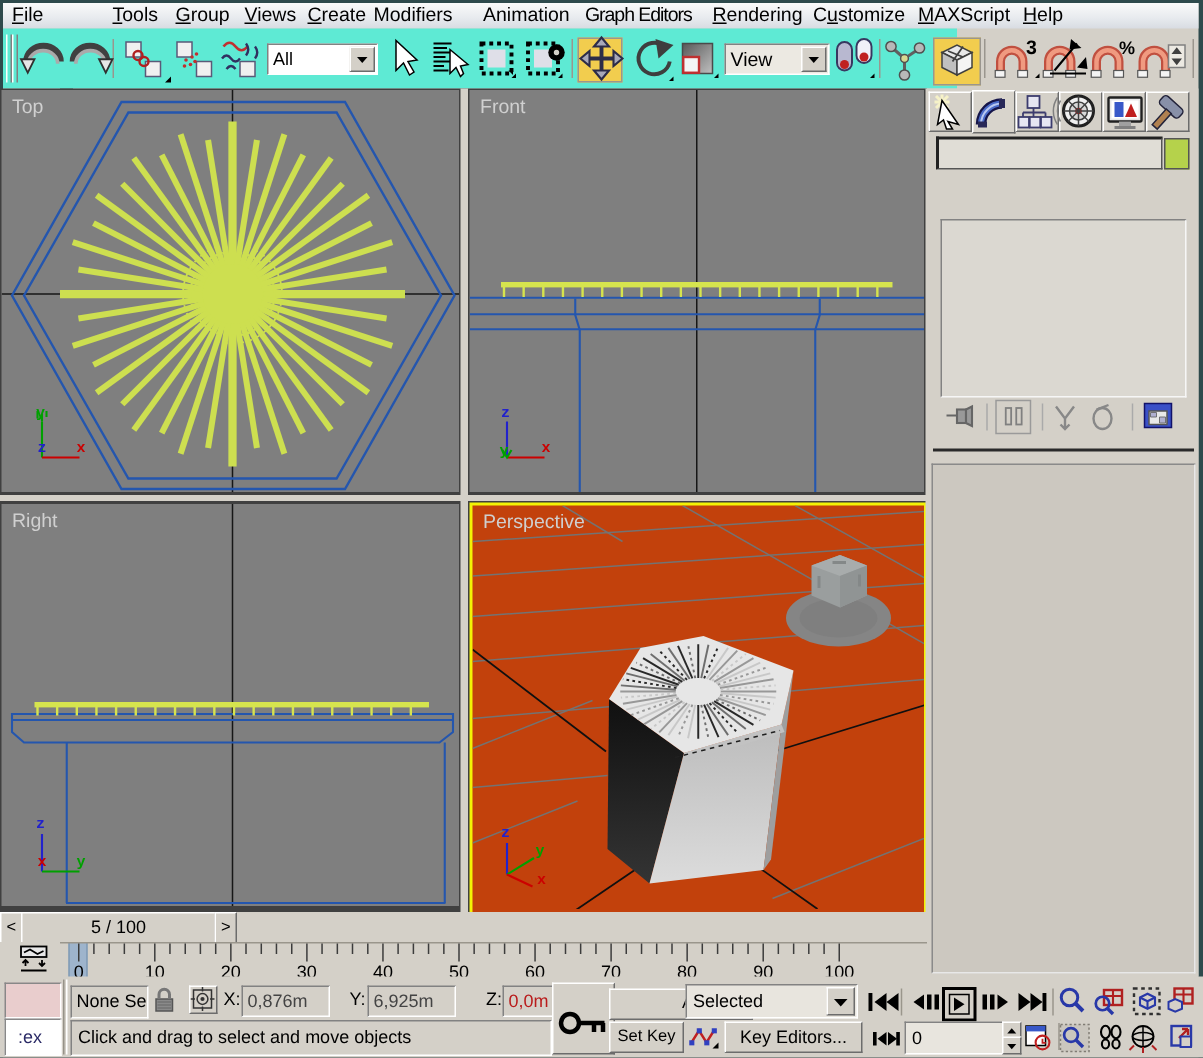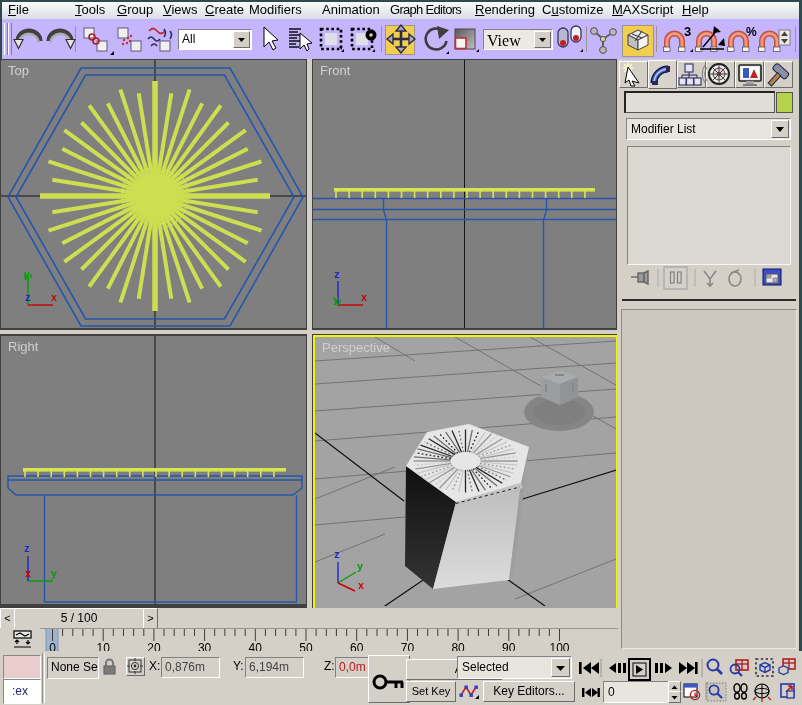--- a/index.html
+++ b/index.html
@@ -30,21 +30,21 @@
   <span class="abs" style="left:203px;top:0px;"><u>C</u>reate</span>
   <span class="abs" style="left:247px;top:0px;">Modifiers</span>
   <span class="abs" style="left:320px;top:0px;">Animation</span>
   <span class="abs" style="left:388px;top:0px;letter-spacing:-0.7px;">Graph Editors</span>
   <span class="abs" style="left:473px;top:0px;text-align:right;"><u>R</u>endering</span>
   <span class="abs" style="left:540px;top:0px;">C<u>u</u>stomize</span>
   <span class="abs" style="left:610px;top:0px;"><u>M</u>AXScript</span>
   <span class="abs" style="left:680px;top:0px;"><u>H</u>elp</span>
 </div>
 
-<div id="toolbar" class="abs" style="left:2px;top:19px;width:797px;height:40px;background:#c4b5fd;">
+<div id="toolbar" class="abs" style="left:2px;top:19px;width:636px;height:40px;background:#5eead4;">
 
   <div class="abs" style="left:2px;top:4px;width:2px;height:32px;border-left:1px solid #fff;border-right:1px solid #808080;"></div>
   <div class="abs" style="left:6px;top:4px;width:2px;height:32px;border-left:1px solid #fff;border-right:1px solid #808080;"></div>
 
   <div class="abs" style="left:73px;top:7px;width:1px;height:26px;background:#9a968e;"></div>
   <div class="abs" style="left:379px;top:7px;width:1px;height:26px;background:#9a968e;"></div>
   <div class="abs" style="left:584px;top:7px;width:1px;height:26px;background:#9a968e;"></div>
   <div class="abs" style="left:654px;top:7px;width:1px;height:26px;background:#9a968e;"></div>
   <div class="abs" style="left:793px;top:7px;width:1px;height:26px;background:#9a968e;"></div>
 
@@ -54,21 +54,21 @@
   <div class="abs sunken" style="left:176px;top:10px;width:72px;height:19px;background:#fff;">
     <span style="position:absolute;left:3px;top:2px;font-size:12px;">All</span>
     <div class="abs raised btn" style="right:1px;top:1px;width:15px;height:15px;">
       <svg width="15" height="15">
           <path d="M4 6 L11 6 L7.5 10 Z" fill="#000"></path>
         </svg>
     </div>
   </div>
 
   <div class="abs sunken" style="left:481px;top:10px;width:68px;height:19px;background:#ece9e2;">
-    <span style="position:absolute;left:3px;top:2px;font-size:16px;font-family:Liberation Serif, serif;">View</span>
+    <span style="position:absolute;left:3px;top:2px;font-size:13px;">View</span>
     <div class="abs raised btn" style="right:1px;top:1px;width:15px;height:15px;">
       <svg width="15" height="15">
           <path d="M4 6 L11 6 L7.5 10 Z" fill="#000"></path>
         </svg>
     </div>
   </div>
   <svg class="abs" style="left:0;top:0;" width="797" height="40">
 
     <path d="M16 22 A 11 10 0 0 1 38 22" fill="none" stroke="#404040" stroke-width="5"></path>
     <path d="M17 23.5 A 9.5 8.5 0 0 1 36.5 23.5" fill="none" stroke="#aaaaaa" stroke-width="2.4"></path>
@@ -360,21 +360,21 @@
         <line x1="27" y1="220" x2="27" y2="245" stroke="#2222cc"></line>
         <line x1="27" y1="245" x2="52" y2="245" stroke="#00a000"></line>
       </g>
       <text x="23" y="216" font-size="10" fill="#2222cc" font-weight="bold" font-family="Liberation Mono,monospace">z</text>
       <text x="24" y="241" font-size="10" fill="#cc0000" font-weight="bold" font-family="Liberation Mono,monospace">x</text>
       <text x="50" y="241" font-size="10" fill="#00a000" font-weight="bold" font-family="Liberation Mono,monospace">y</text>
     </svg>
   </div>
 
   <div class="abs" style="left:313px;top:276px;width:305px;height:273px;background:#f3f305;">
-    <div class="abs" style="left:2px;top:2px;width:301px;height:326px;background:#a3a3a3;overflow:hidden;">
+    <div class="abs" style="left:2px;top:2px;width:301px;height:326px;background:#c2410c;overflow:hidden;">
     <svg width="301" height="269">
 
       <g stroke="#737373" stroke-width="1" fill="none">
         <line x1="0" y1="24" x2="301" y2="4"></line>
         <line x1="0" y1="47" x2="301" y2="26"></line>
         <line x1="0" y1="74" x2="301" y2="52"></line>
         <line x1="0" y1="104" x2="301" y2="80"></line>
         <line x1="0" y1="142" x2="301" y2="116"></line>
         <line x1="0" y1="188" x2="90" y2="180"></line>
         <line x1="140" y1="0" x2="301" y2="92"></line>
@@ -545,28 +545,20 @@
 
     <g transform="rotate(42 162 15)">
       <rect x="153" y="8" width="17" height="7.5" rx="2.5" fill="#8890a8" stroke="#23233a"></rect>
       <rect x="160" y="15" width="4.5" height="14" fill="#b08050" stroke="#23233a"></rect>
     </g>
   </svg>
 
   <div class="abs" style="left:7px;top:32px;width:148px;height:19px;background:#e0ddd6;border:2px solid #222;border-bottom-width:1px;border-right-width:1px;border-bottom-color:#555;border-right-color:#555;"></div>
   <div class="abs" style="left:159px;top:33px;width:15px;height:19px;background:#b5d24b;border:1px solid #555;"></div>
 
-  <div class="abs sunken" style="left:9px;top:59px;width:163px;height:20px;background:#e8e5de;">
-    <span class="abs" style="left:4px;top:3px;font-size:12px;color:#000;">Modifier List</span>
-    <div class="abs raised btn" style="right:1px;top:1px;width:16px;height:16px;">
-      <svg width="16" height="16">
-          <path d="M4 6 L12 6 L8 11 Z" fill="#000"></path>
-        </svg>
-    </div>
-  </div>
 
   <div class="abs" style="left:10px;top:87px;width:162px;height:117px;background:#dbd8d1;border:1px solid #828282;border-bottom-color:#f6f6f6;border-right-color:#f6f6f6;"></div>
 
   <svg class="abs" style="left:0;top:206px;" width="182" height="26">
     <g stroke="#666" stroke-width="1.4" fill="#999">
       <path d="M14 12 h7" fill="none"></path>
       <rect x="21" y="8" width="6" height="9"></rect>
       <path d="M27 8 l4 -2 v13 l-4 -2 Z"></path>
     </g>
     <line x1="41" y1="4" x2="41" y2="22" stroke="#aaa"></line>
@@ -693,35 +685,38 @@
         <circle cx="8" cy="8" r="1.4" fill="#333"></circle>
     <path d="M8 0 v3 M8 13 v3 M0 8 h3 M13 8 h3" stroke="#333"></path>
       </svg>
   </div>
   <span class="abs" style="left:149px;top:8px;">X:</span>
   <div class="abs sunken" style="left:161px;top:6px;width:57px;height:19px;background:#d4d0c8;">
     <span class="abs" style="left:3px;top:2px;color:#444;">0,876m</span>
     </div>
   <span class="abs" style="left:233px;top:8px;">Y:</span>
   <div class="abs sunken" style="left:245px;top:6px;width:57px;height:19px;background:#d4d0c8;">
-    <span class="abs" style="left:3px;top:2px;color:#444;">6,194m</span>
+    <span class="abs" style="left:3px;top:2px;color:#444;">6,925m</span>
     </div>
   <span class="abs" style="left:324px;top:8px;">Z:</span>
   <div class="abs sunken" style="left:335px;top:6px;width:42px;height:19px;background:#d4d0c8;">
     <span class="abs" style="left:3px;top:2px;color:#b91c1c;">0,0m</span>
     </div>
 
   <div class="abs raised btn" style="left:368px;top:4px;width:40px;height:46px;">
     <svg width="40" height="46">
       <circle cx="11" cy="26" r="6" fill="none" stroke="#000" stroke-width="3"></circle>
       <line x1="17" y1="26" x2="34" y2="26" stroke="#000" stroke-width="3"></line>
       <path d="M27 26 v6 M33 26 v6" stroke="#000" stroke-width="3"></path>
     </svg>
   </div>
 
+  <div class="abs sunken" style="left:47px;top:29px;width:319px;height:22px;background:#d4d0c8;">
+    <span class="abs" style="left:4px;top:3px;white-space:nowrap;">Click and drag to select and move objects</span>
+    </div>
 
   <div class="abs raised btn" style="left:406px;top:8px;width:48px;height:19px;text-align:center;line-height:18px;font-size:11px;padding-left:46px;">Auto Key</div>
   <div class="abs raised btn" style="left:406px;top:30px;width:48px;height:19px;text-align:center;line-height:18px;font-size:11px;">Set Key</div>
 
   <div class="abs sunken" style="left:457px;top:5px;width:113px;height:21px;background:#e8e5de;">
     <span class="abs" style="left:4px;top:3px;">Selected</span>
     <div class="abs raised btn" style="right:1px;top:1px;width:17px;height:17px;">
       <svg width="17" height="17">
           <path d="M4 7 L13 7 L8.5 12 Z" fill="#000"></path>
         </svg>

